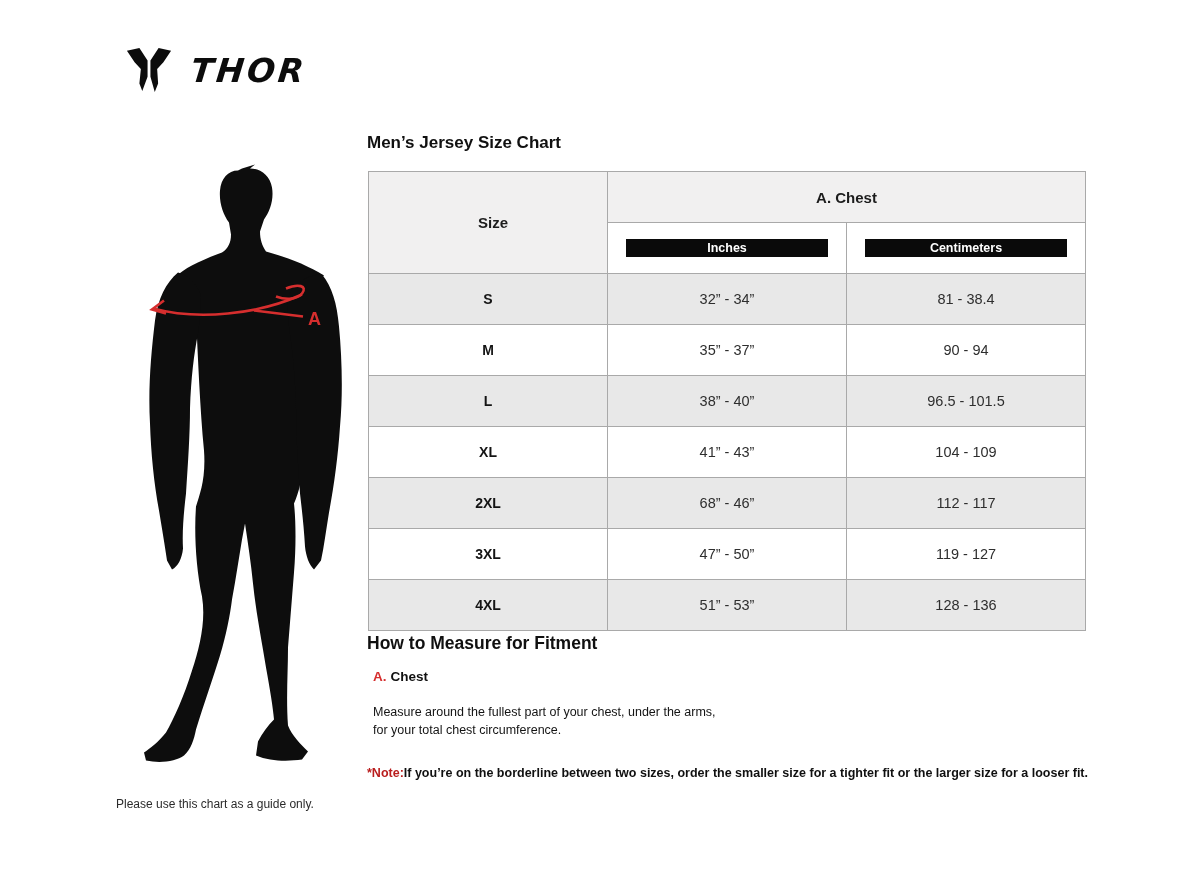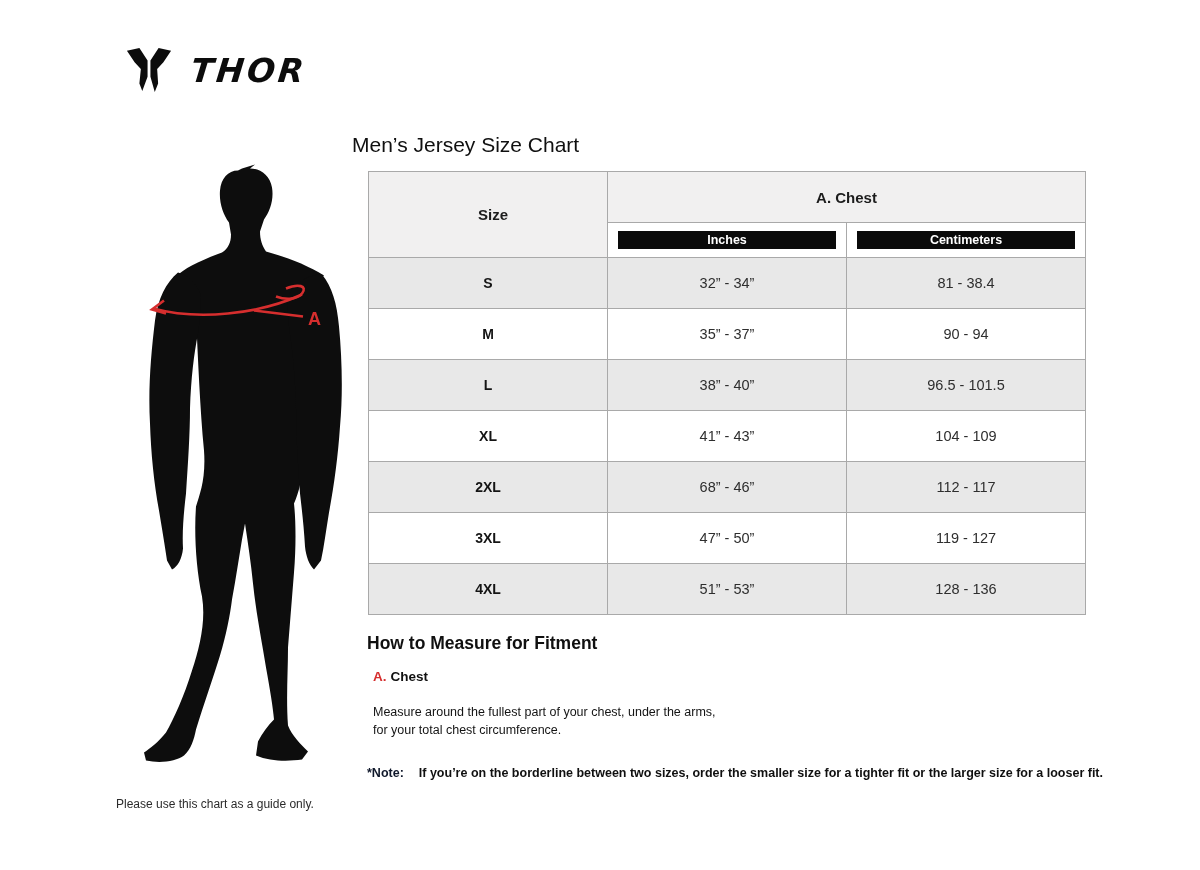--- a/index.html
+++ b/index.html
@@ -10,45 +10,45 @@
   .logo { position:absolute; left:125px; top:46px; display:flex; align-items:center; }
   .logo-icon { width:48px; height:48px; }
   .logo-word { font-family:"DejaVu Sans", sans-serif; font-style:italic; font-weight:bold;
                font-size:33px; letter-spacing:3px; color:#0c0c0c; margin-left:18px;
                transform:skewX(-6deg); }
 
   
   .figure-wrap { position:absolute; left:138px; top:162px; width:215px; height:605px; }
 
   
-  .chart-title { position:absolute; left:352px; top:133px; font-size:21px; font-weight:normal; color:#101010; }
+  .chart-title { position:absolute; left:367px; top:133px; font-size:17px; font-weight:bold; color:#101010; }
 
   .size-table { position:absolute; left:368px; top:171px; width:718px; border-collapse:collapse; table-layout:fixed; }
   .size-table td, .size-table th { border:1px solid #a9a9a9; text-align:center; vertical-align:middle; }
   th.size-head { width:239px; background:#f1f0f0; font-size:15px; font-weight:bold; color:#1c1c1c;padding-left:10px; }
   th.group-head { background:#f1f0f0; font-size:15px; font-weight:bold; color:#1c1c1c; height:51px; }
-  .bar-row th { height:18px; background:#ffffff; padding:8px; }
+  .bar-row th { height:18px; background:#ffffff; padding:16px; }
   .bar { background:#0a0a0a; color:#ffffff; font-size:12.5px; font-weight:bold; height:18px;
          line-height:18px; margin:0 2px; }
   .data-row { height:51px; }
   .data-row.alt td { background:#e8e8e8; }
   .data-row td { background:#ffffff; }
   td.cell-size { font-weight:bold; font-size:14px; color:#141414; }
   td.cell-val { font-size:14.5px; color:#2e2e2e; }
 
   
   .measure-head { position:absolute; left:367px; top:633px; font-size:17.5px; font-weight:bold; color:#101010; }
   .measure-item { position:absolute; left:373px; top:669px; width:360px; }
   .measure-label { font-size:13.5px; font-weight:bold; color:#101010; }
   .measure-label .key { color:#d62e2e; margin-right:4px; }
   .measure-desc { margin-top:20px; font-size:12.5px; line-height:1.42; color:#141414; width:352px; }
 
   
   .note { position:absolute; left:367px; top:766px; font-size:12.5px; font-weight:bold; color:#101010; }
-  .note .prefix { color:#0f172a; margin-right:15px; }
+  .note .prefix { color:#b91c1c; }
 
   
   .footer { position:absolute; left:116px; top:797px; font-size:12px; line-height:1.25; color:#2b2b2b; }
 </style>
 </head>
 <body>
 
 <div id="canvas">
 
   <div class="logo">

